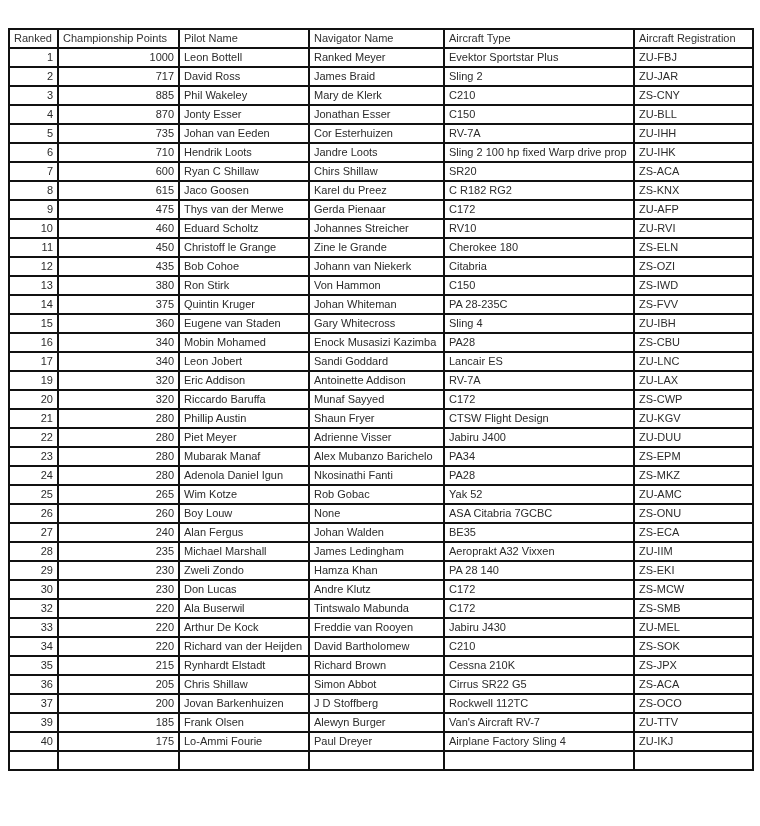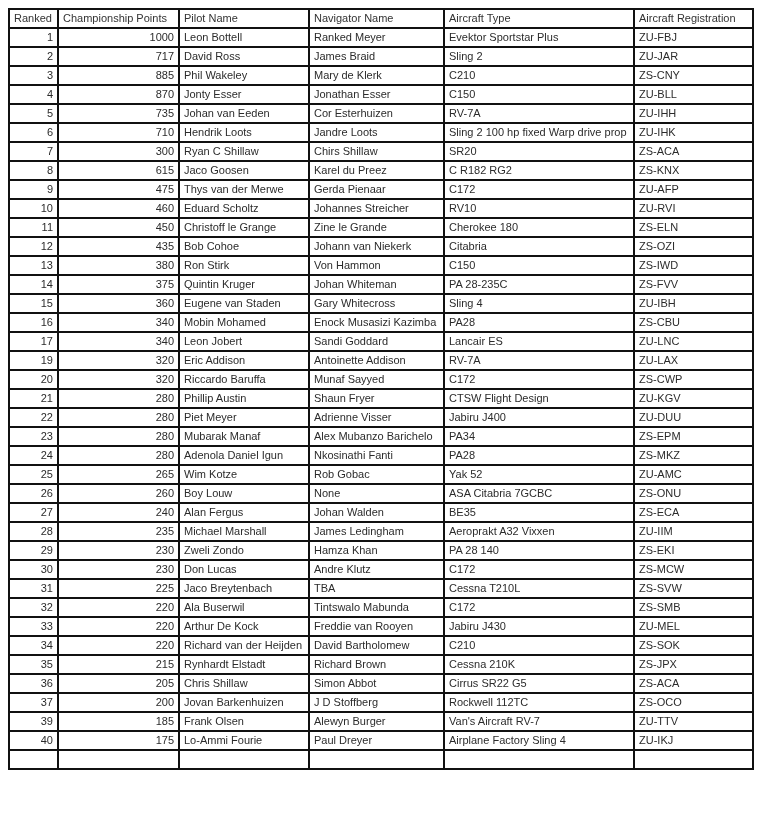--- a/index.html
+++ b/index.html
@@ -4,21 +4,21 @@
 <style>
   * { margin: 0; padding: 0; box-sizing: border-box; }
   html, body {
     width: 760px;
     height: 826px;
     background: #ffffff;
     overflow: hidden;
     font-family: "Liberation Sans", "DejaVu Sans", sans-serif;
   }
   .page {
-    padding: 8px 0 0 8px;
+    padding: 28px 0 0 8px;
     width: 760px;
     height: 826px;
     overflow: hidden;
   }
   table.results {
     border-collapse: collapse;
     table-layout: fixed;
     width: 744px;
     background: #ffffff;
   }
@@ -116,21 +116,21 @@
         <tr>
           <td class="num">6</td>
           <td class="num">710</td>
           <td class="txt">Hendrik Loots</td>
           <td class="txt">Jandre Loots</td>
           <td class="txt">Sling 2 100 hp fixed Warp drive prop</td>
           <td class="txt">ZU-IHK</td>
         </tr>
         <tr>
           <td class="num">7</td>
-          <td class="num">300</td>
+          <td class="num">600</td>
           <td class="txt">Ryan C Shillaw</td>
           <td class="txt">Chirs Shillaw</td>
           <td class="txt">SR20</td>
           <td class="txt">ZS-ACA</td>
         </tr>
         <tr>
           <td class="num">8</td>
           <td class="num">615</td>
           <td class="txt">Jaco Goosen</td>
           <td class="txt">Karel du Preez</td>
@@ -299,28 +299,20 @@
         </tr>
         <tr>
           <td class="num">30</td>
           <td class="num">230</td>
           <td class="txt">Don Lucas</td>
           <td class="txt">Andre Klutz</td>
           <td class="txt">C172</td>
           <td class="txt">ZS-MCW</td>
         </tr>
         <tr>
-          <td class="num">31</td>
-          <td class="num">225</td>
-          <td class="txt">Jaco Breytenbach</td>
-          <td class="txt">TBA</td>
-          <td class="txt">Cessna T210L</td>
-          <td class="txt">ZS-SVW</td>
-        </tr>
-        <tr>
           <td class="num">32</td>
           <td class="num">220</td>
           <td class="txt">Ala Buserwil</td>
           <td class="txt">Tintswalo Mabunda</td>
           <td class="txt">C172</td>
           <td class="txt">ZS-SMB</td>
         </tr>
         <tr>
           <td class="num">33</td>
           <td class="num">220</td>

